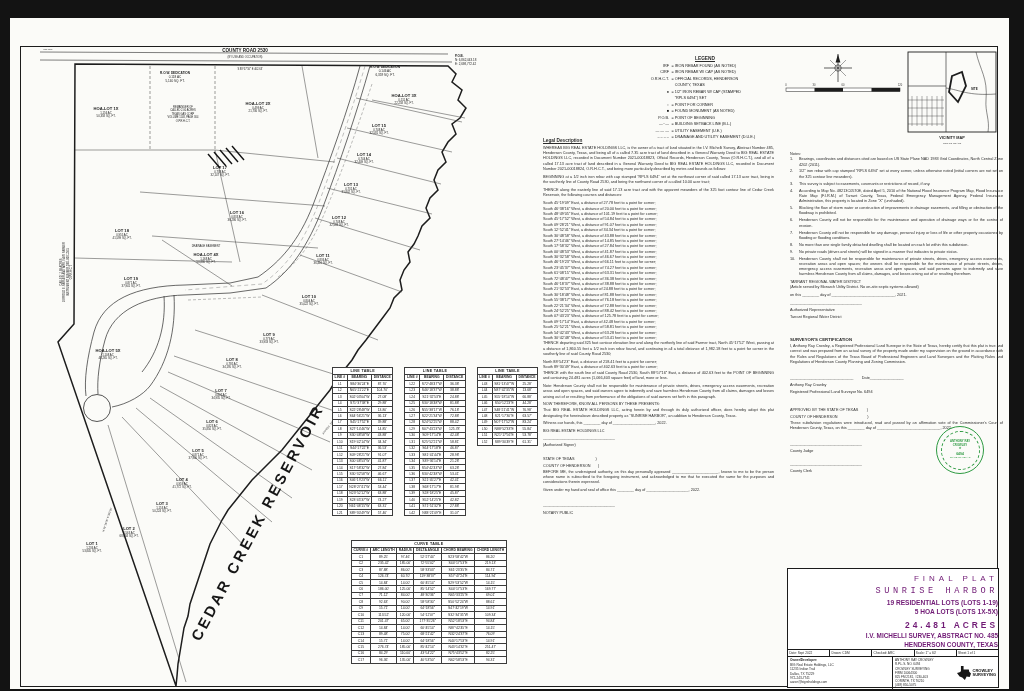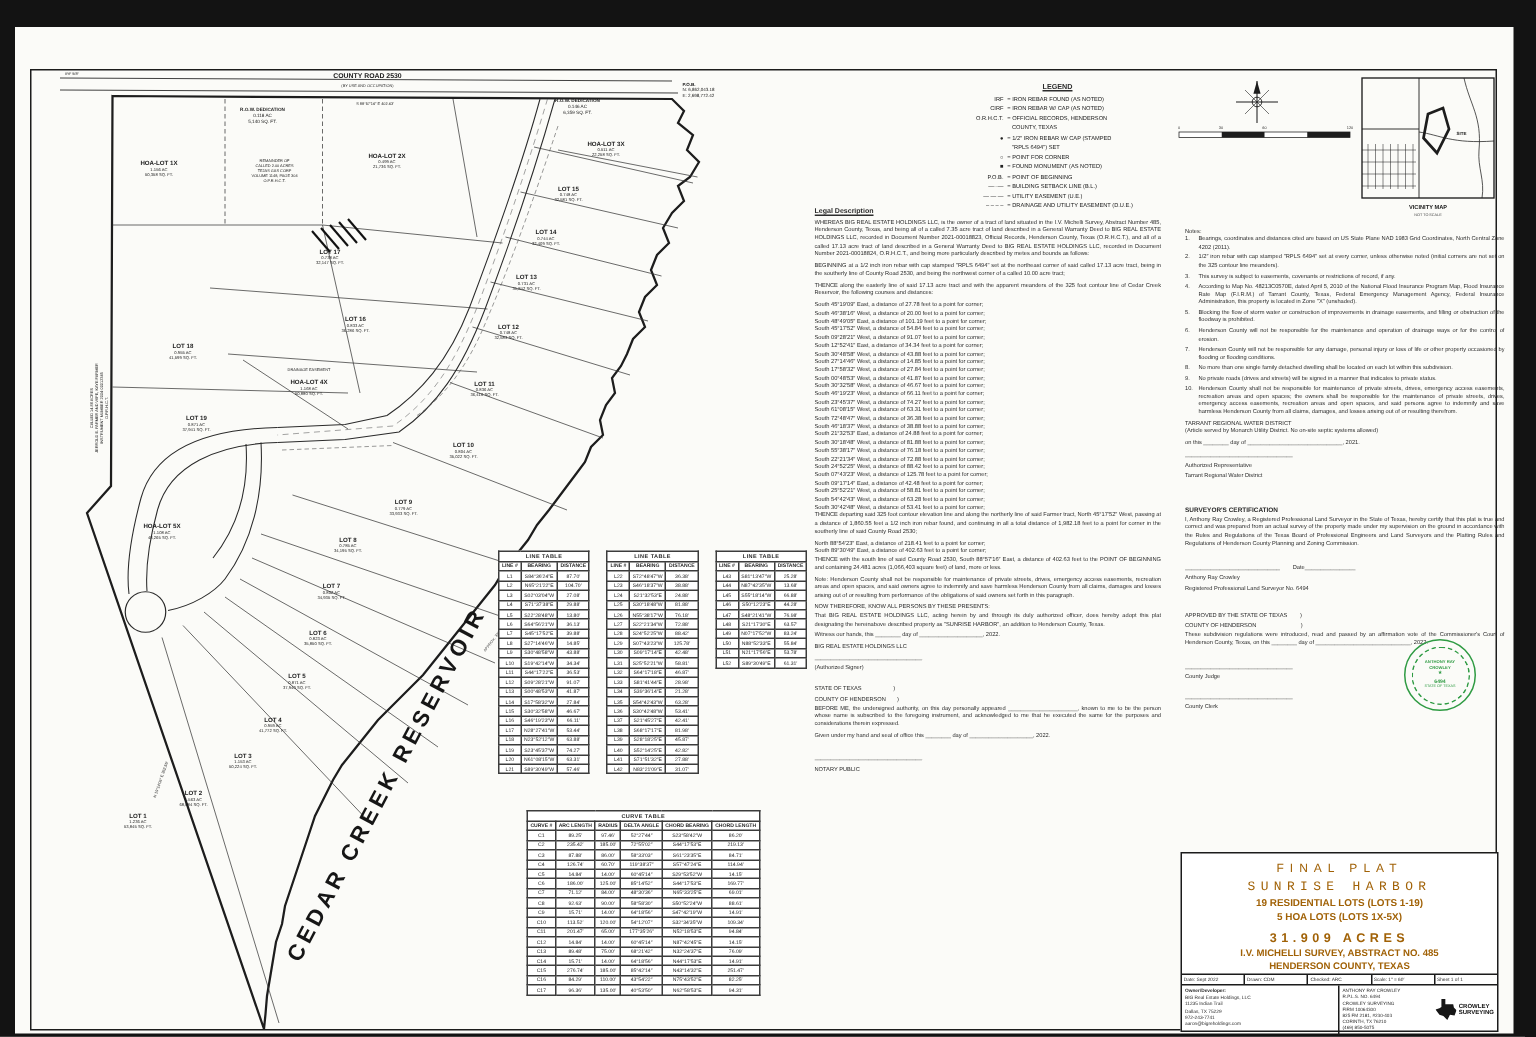--- a/index.html
+++ b/index.html
@@ -47,21 +47,21 @@
         text-align:center;}
   #seal .inner{position:absolute;inset:3.5px;border:0.8px dashed #2f9b43;border-radius:50%;}
   #seal .s1{font-size:2.8px;font-weight:bold;width:34px;line-height:1.2;}
   #seal .s2{font-size:3.4px;font-weight:bold;margin:1px 0;}
   #seal .s3{font-size:2.5px;width:32px;line-height:1.15;}
   #seal .star{font-size:3.5px;line-height:1;}
 
   
   #title-block{left:787px;top:568px;width:210px;height:118px;border:1px solid #1b1b1b;background:#fff;
       display:flex;flex-direction:column;}
-  .tb-title{flex:1;text-align:center;padding-top:5px;color:#a16207;}
+  .tb-title{flex:1;text-align:right;padding-top:5px;color:#701a75;}
   .tb-l1{font-size:8px;letter-spacing:4px;margin-bottom:2.5px;}
   .tb-l2{font-size:8.6px;letter-spacing:3.6px;margin-bottom:3.5px;font-family:Liberation Mono, monospace;}
   .tb-l3,.tb-l4{font-size:6.6px;font-weight:bold;line-height:1.3;}
   .tb-l5{font-size:8.4px;letter-spacing:3px;font-weight:bold;margin:3.5px 0 2.5px;}
   .tb-l6,.tb-l7{font-size:6.4px;font-weight:bold;line-height:1.32;}
   .tb-meta{display:flex;border-top:1px solid #1b1b1b;border-bottom:1px solid #1b1b1b;flex:none;}
   .tb-cell{flex:1;border-right:1px solid #1b1b1b;font-size:3.2px;line-height:1.3;padding:0.8px 1.2px;
       white-space:nowrap;overflow:hidden;}
   .tb-cell:last-child{border-right:none;}
   .tb-bottom{height:33px;display:flex;flex:none;}
@@ -859,21 +859,21 @@
     <div class="s2">6494</div>
     <div class="s3">STATE OF TEXAS</div>
   </div>
 
   <div id="title-block" class="abs">
     <div class="tb-title">
       <div class="tb-l1">FINAL PLAT</div>
       <div class="tb-l2">SUNRISE HARBOR</div>
       <div class="tb-l3">19 RESIDENTIAL LOTS (LOTS 1-19)</div>
       <div class="tb-l4">5 HOA LOTS (LOTS 1X-5X)</div>
-      <div class="tb-l5">31.909 ACRES</div>
+      <div class="tb-l5">24.481 ACRES</div>
       <div class="tb-l6">I.V. MICHELLI SURVEY, ABSTRACT NO. 485</div>
       <div class="tb-l7">HENDERSON COUNTY, TEXAS</div>
     </div>
     <div class="tb-meta" id="tb-meta">
         <div class="tb-cell">Date: Sept 2022</div>
         <div class="tb-cell">Drawn: CDM</div>
         <div class="tb-cell">Checked: ARC</div>
         <div class="tb-cell">Scale: 1″ = 60′</div>
         <div class="tb-cell">Sheet 1 of 1</div>
       </div>

